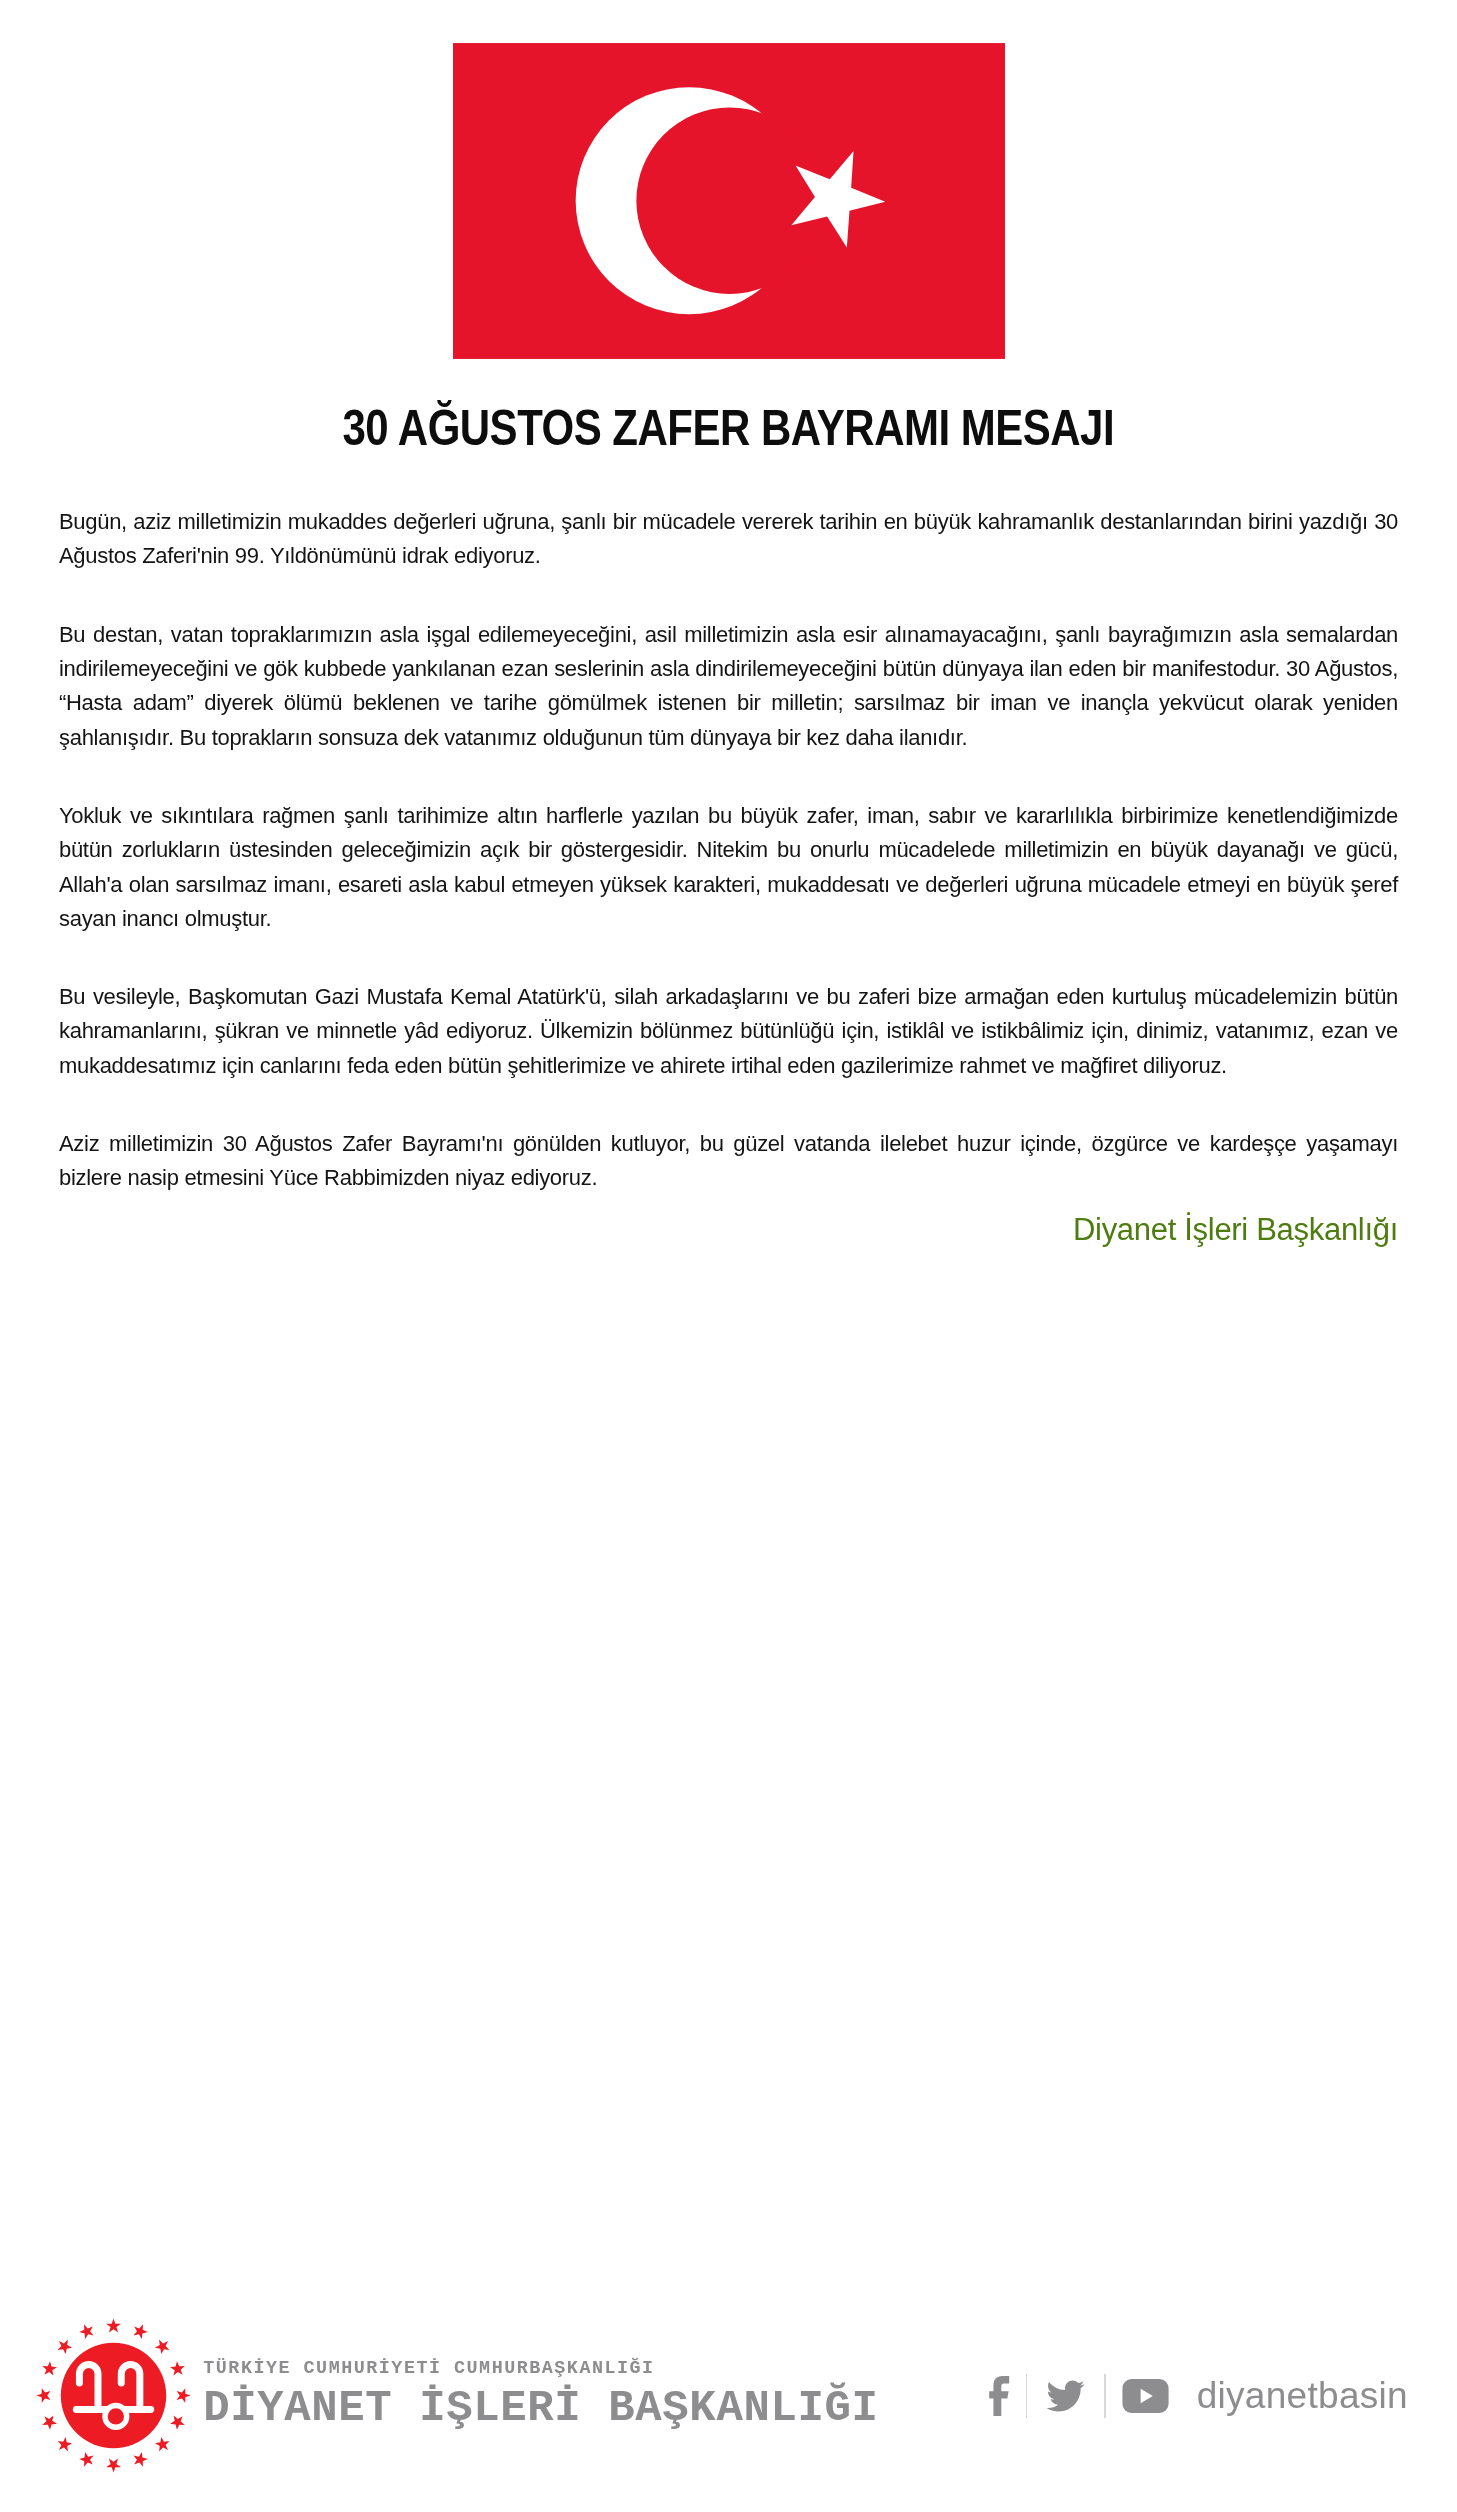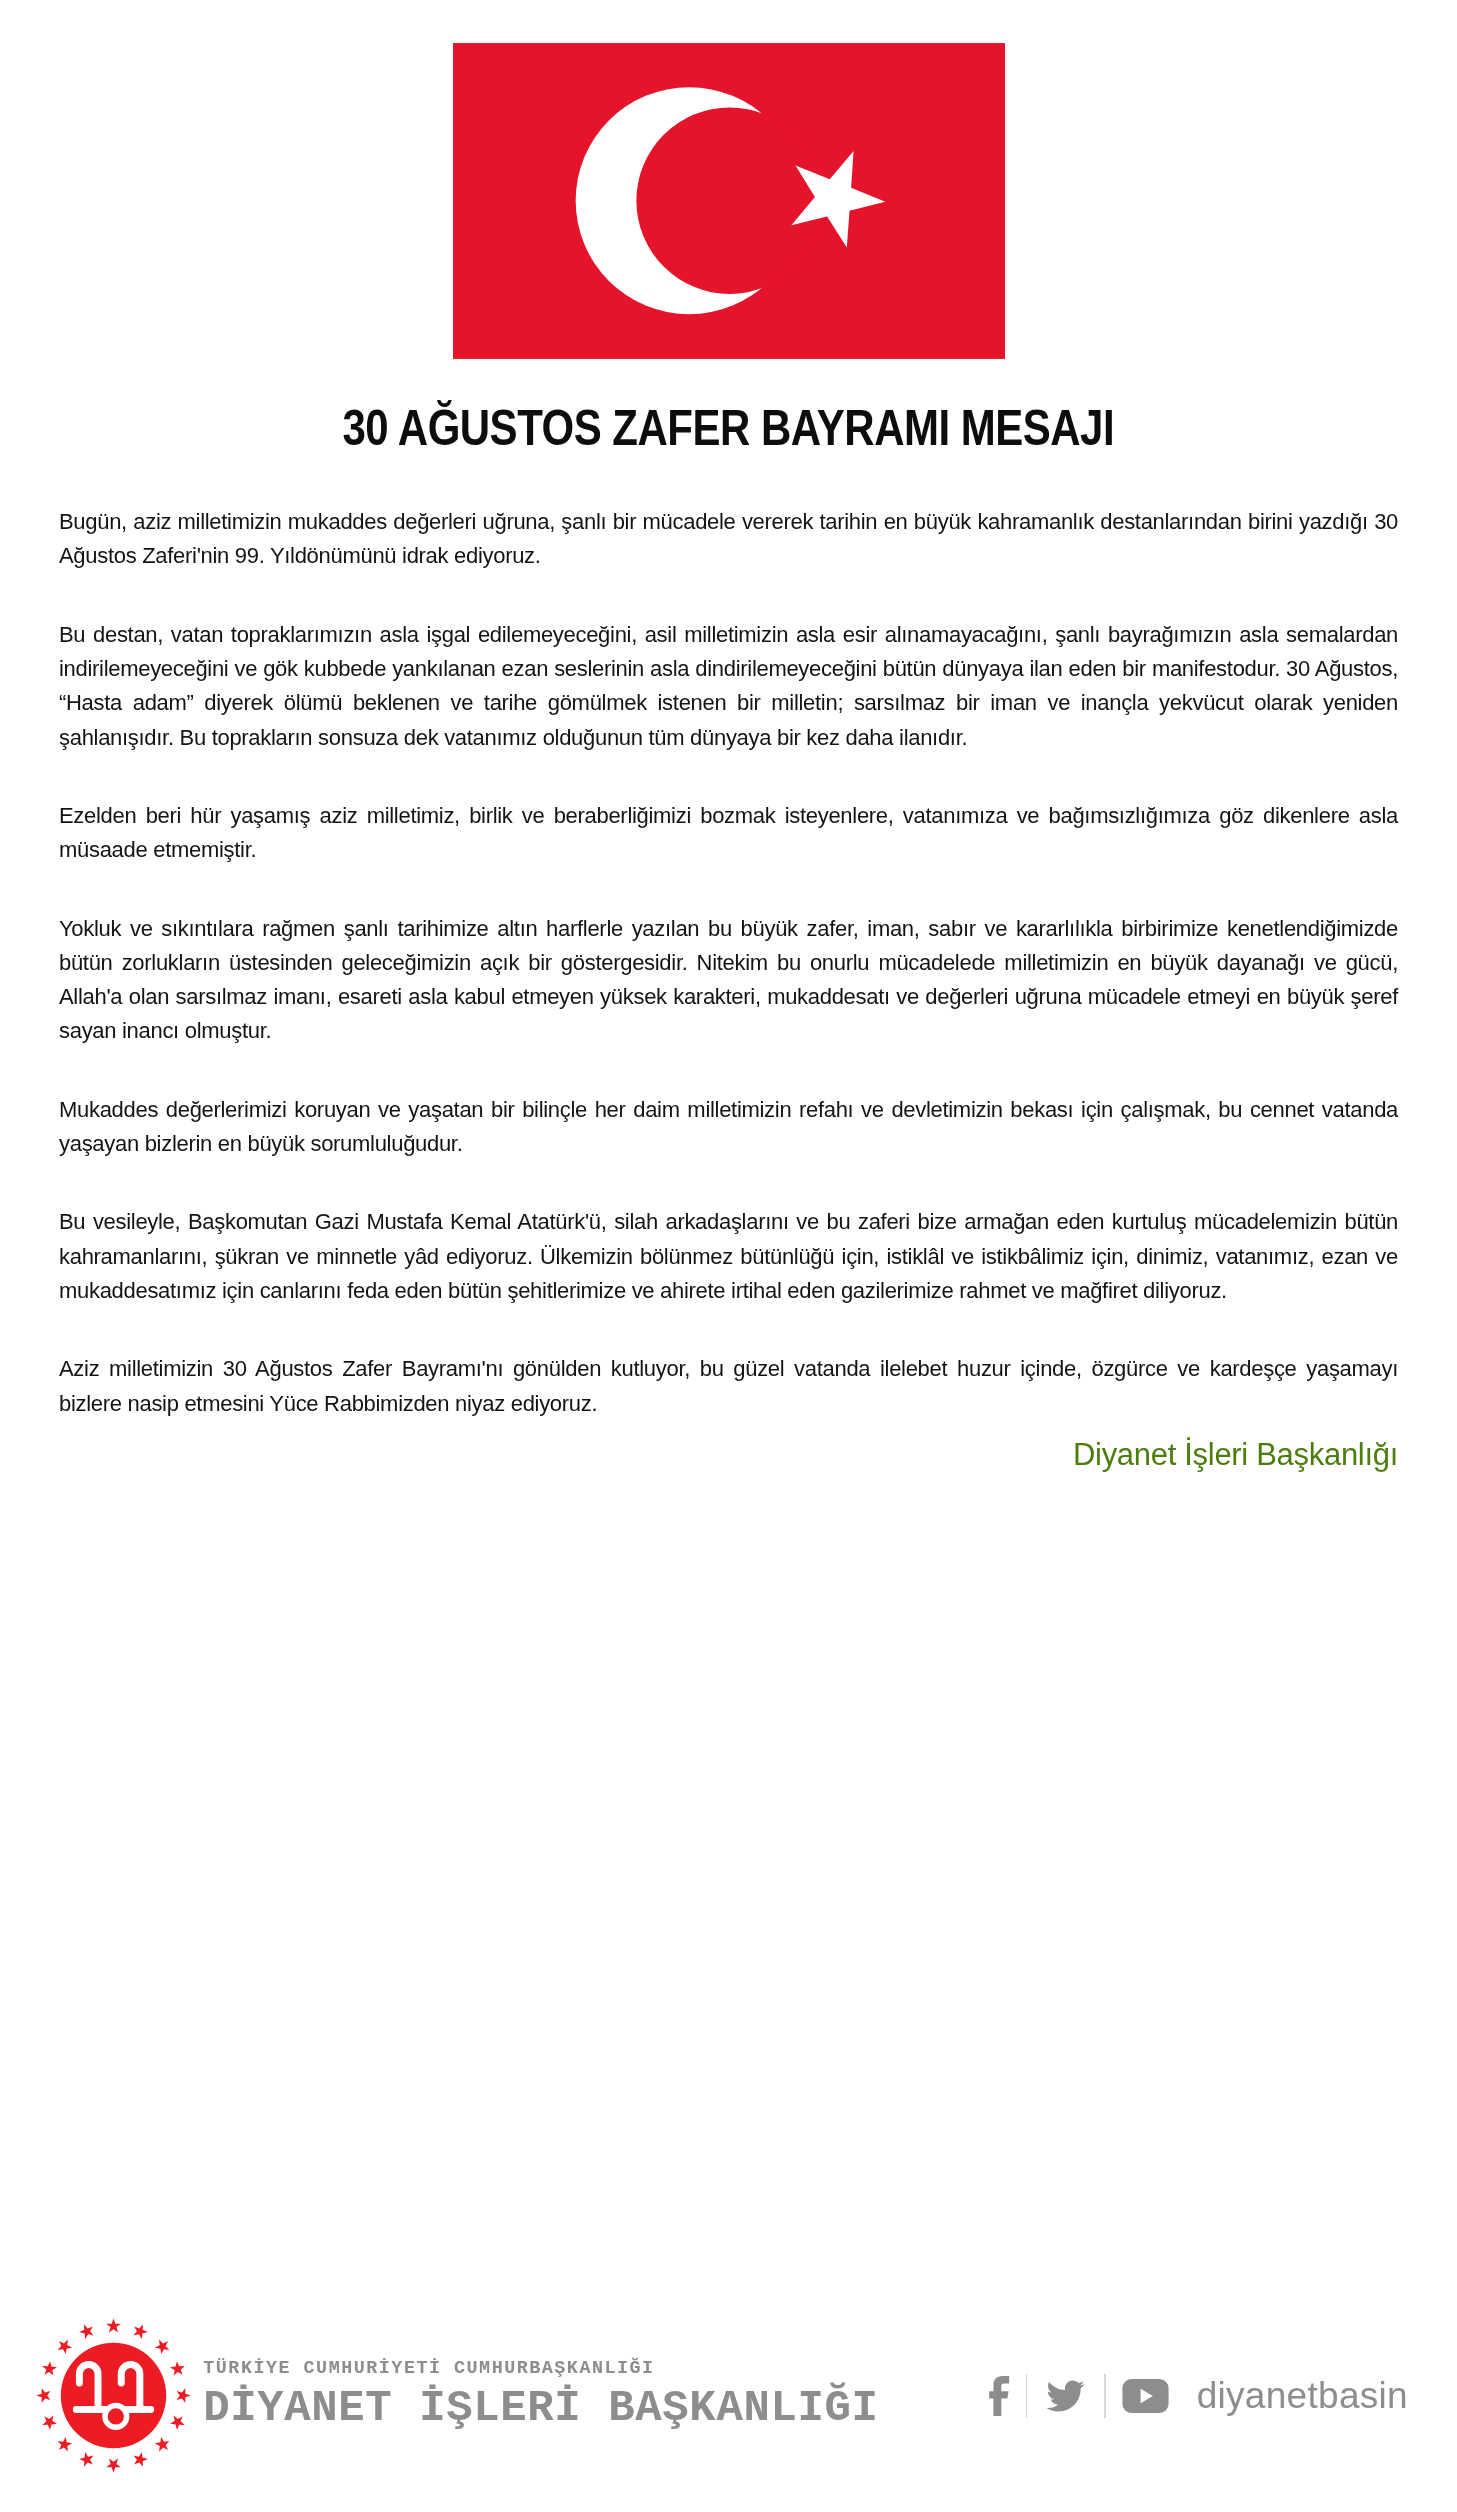--- a/index.html
+++ b/index.html
@@ -54,23 +54,21 @@
       <circle cx="451" cy="257" r="152" fill="#e6142a"></circle>
       <polygon fill="#ffffff" points="0,-83 18.8,-25.9 78.9,-25.6 30.4,9.9 48.8,67.1 0,32 -48.8,67.1 -30.4,9.9 -78.9,-25.6 -18.8,-25.9" transform="translate(622,253) rotate(22)"></polygon>
     </svg>
   </div>
 
   <h1 class="title"><span class="squeeze">30 AĞUSTOS ZAFER BAYRAMI MESAJI</span></h1>
 
   <div class="content">
     <p class="para">Bugün, aziz milletimizin mukaddes değerleri uğruna, şanlı bir mücadele vererek tarihin en büyük kahramanlık destanlarından birini yazdığı 30 Ağustos Zaferi'nin 99. Yıldönümünü idrak ediyoruz.</p>
     <p class="para">Bu destan, vatan topraklarımızın asla işgal edilemeyeceğini, asil milletimizin asla esir alınamayacağını, şanlı bayrağımızın asla semalardan indirilemeyeceğini ve gök kubbede yankılanan ezan seslerinin asla dindirilemeyeceğini bütün dünyaya ilan eden bir manifestodur. 30 Ağustos, “Hasta adam” diyerek ölümü beklenen ve tarihe gömülmek istenen bir milletin; sarsılmaz bir iman ve inançla yekvücut olarak yeniden şahlanışıdır. Bu toprakların sonsuza dek vatanımız olduğunun tüm dünyaya bir kez daha ilanıdır.</p>
-    <p class="para">Ezelden beri hür yaşamış aziz milletimiz, birlik ve beraberliğimizi bozmak isteyenlere, vatanımıza ve bağımsızlığımıza göz dikenlere asla müsaade etmemiştir.</p>
     <p class="para">Yokluk ve sıkıntılara rağmen şanlı tarihimize altın harflerle yazılan bu büyük zafer, iman, sabır ve kararlılıkla birbirimize kenetlendiğimizde bütün zorlukların üstesinden geleceğimizin açık bir göstergesidir. Nitekim bu onurlu mücadelede milletimizin en büyük dayanağı ve gücü, Allah'a olan sarsılmaz imanı, esareti asla kabul etmeyen yüksek karakteri, mukaddesatı ve değerleri uğruna mücadele etmeyi en büyük şeref sayan inancı olmuştur.</p>
-    <p class="para">Mukaddes değerlerimizi koruyan ve yaşatan bir bilinçle her daim milletimizin refahı ve devletimizin bekası için çalışmak, bu cennet vatanda yaşayan bizlerin en büyük sorumluluğudur.</p>
     <p class="para">Bu vesileyle, Başkomutan Gazi Mustafa Kemal Atatürk'ü, silah arkadaşlarını ve bu zaferi bize armağan eden kurtuluş mücadelemizin bütün kahramanlarını, şükran ve minnetle yâd ediyoruz. Ülkemizin bölünmez bütünlüğü için, istiklâl ve istikbâlimiz için, dinimiz, vatanımız, ezan ve mukaddesatımız için canlarını feda eden bütün şehitlerimize ve ahirete irtihal eden gazilerimize rahmet ve mağfiret diliyoruz.</p>
     <p class="para" style="margin-bottom:16px;">Aziz milletimizin 30 Ağustos Zafer Bayramı'nı gönülden kutluyor, bu güzel vatanda ilelebet huzur içinde, özgürce ve kardeşçe yaşamayı bizlere nasip etmesini Yüce Rabbimizden niyaz ediyoruz.</p>
     <p class="signature">Diyanet İşleri Başkanlığı</p>
   </div>
 
   <div class="footer">
 
     <div class="logo-wrap">
       <svg width="155" height="155" viewBox="0 0 200 200">
         <defs>

